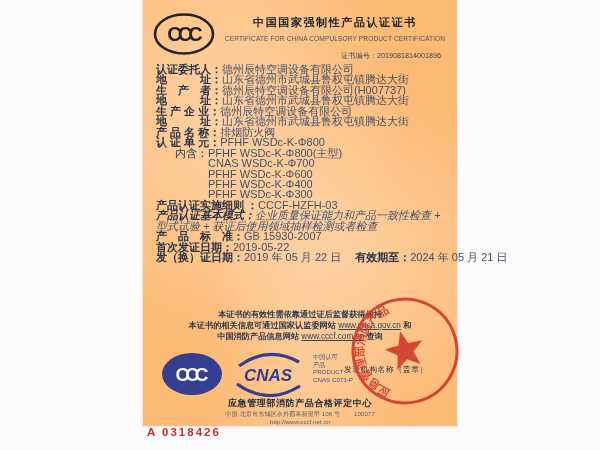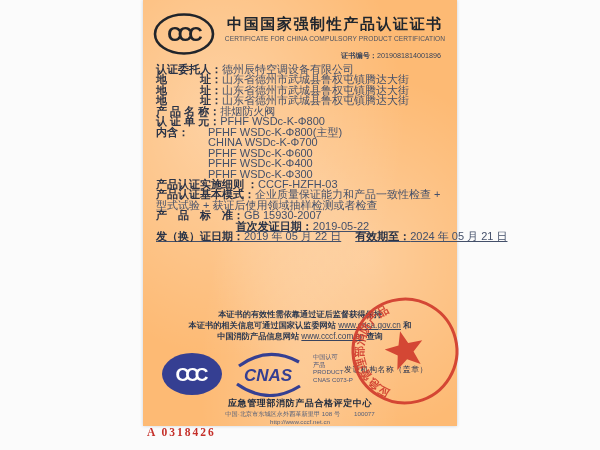--- a/index.html
+++ b/index.html
@@ -15,39 +15,39 @@
   .page::before{
     content:"";position:absolute;inset:0;pointer-events:none;
     background:
       radial-gradient(ellipse at 25% 28%, rgba(255,255,255,.35), transparent 55%),
       radial-gradient(ellipse at 72% 60%, rgba(255,255,255,.28), transparent 50%),
       radial-gradient(ellipse at 50% 90%, rgba(255,255,255,.2), transparent 45%);
   }
   .ccc-outline{position:absolute;left:9px;top:12px;width:64px;height:44px;}
   .hdr-title{
     position:absolute;left:74px;top:15px;width:236px;text-align:center;
-    font-size:15px;font-weight:bold;color:#20262e;letter-spacing:1.6px;white-space:nowrap;
+    font-size:11px;font-weight:bold;color:#20262e;letter-spacing:1.6px;white-space:nowrap;
   }
   .hdr-sub{
     position:absolute;left:68px;top:35px;width:248px;text-align:center;
     font-size:6.6px;color:#4a5160;letter-spacing:.1px;white-space:nowrap;
   }
   .cert-no{position:absolute;right:16px;top:51px;font-size:7.2px;color:#39445a;}
-  .cert-no .lbl{font-weight:bold;margin-left:40px;}
+  .cert-no .lbl{font-weight:normal;margin-left:40px;}
   .fields{
     position:absolute;left:13px;top:64px;width:293px;
     font-size:11px;line-height:10.45px;color:#44506a;
   }
   .row{white-space:nowrap;}
   .row .lbl{font-weight:bold;color:#2a3347;}
-  .inner-lbl{display:inline-block;width:52px;text-align:left;font-weight:bold;color:#2a3347;}
+  .inner-lbl{display:inline-block;width:52px;text-align:right;font-weight:normal;color:#2a3347;}
   .unit-item{padding-left:52px;white-space:nowrap;}
-  .wrap{white-space:normal;}
+  .wrap{white-space:normal;font-style:italic;}
   .statement{font-weight:bold;color:#2a3347;white-space:normal;}
-  .date-center{text-align:center;white-space:nowrap;text-decoration:underline;}
+  .date-center{white-space:nowrap;}
   .date-center .lbl{font-weight:bold;color:#2a3347;}
   .gap{display:inline-block;width:14px;}
   .notices{
     position:absolute;top:309px;left:0;width:100%;text-align:center;
     font-size:8.2px;line-height:11px;color:#2f3a50;font-weight:bold;
   }
   .notices .url{font-weight:normal;text-decoration:underline;color:#39445e;}
   .ccc-solid{position:absolute;left:18px;top:352px;width:62px;height:44px;}
   .cnas{position:absolute;left:86px;top:351px;width:78px;height:46px;}
   .acc{position:absolute;left:170px;top:353px;font-size:6.2px;line-height:7.7px;color:#49557a;}
@@ -61,21 +61,21 @@
   }
   .footer-org{
     position:absolute;top:397px;width:100%;text-align:center;
     font-size:9px;font-weight:bold;color:#242e40;letter-spacing:.6px;
   }
   .footer-addr{position:absolute;top:409.5px;width:100%;text-align:center;font-size:6.2px;color:#55607a;}
   .footer-addr .pc{margin-left:14px;}
   .footer-web{position:absolute;top:417.5px;width:100%;text-align:center;font-size:6.2px;color:#55607a;}
   .serial{
     position:absolute;left:147px;top:426px;
-    font-family:Liberation Serif, serif;
+    font-family:Liberation Sans, sans-serif;
     font-size:11.5px;font-weight:bold;color:#c5302a;letter-spacing:2px;
   }
 </style>
 </head>
 <body>
 
 <div class="page">
 
   <svg class="ccc-outline" viewBox="0 0 64 44">
     <ellipse cx="32" cy="22" rx="29" ry="19.5" fill="none" stroke="#20242a" stroke-width="2.6"></ellipse>
@@ -88,35 +88,41 @@
   </div>
 
   <div class="fields">
     <div class="row">
       <span class="lbl">认证委托人：</span><span>德州辰特空调设备有限公司</span>
     </div>
     <div class="row">
       <span class="lbl">地　　　址：</span><span>山东省德州市武城县鲁权屯镇腾达大街</span>
     </div>
     <div class="row">
+      <span class="lbl">生　产　者：</span><span>德州辰特空调设备有限公司(H007737)</span>
+    </div>
+    <div class="row">
       <span class="lbl">地　　　址：</span><span>山东省德州市武城县鲁权屯镇腾达大街</span>
+    </div>
+    <div class="row">
+      <span class="lbl">生 产 企 业：</span><span>德州辰特空调设备有限公司</span>
     </div>
     <div class="row">
       <span class="lbl">地　　　址：</span><span>山东省德州市武城县鲁权屯镇腾达大街</span>
     </div>
     <div class="row">
       <span class="lbl">产 品 名 称：</span><span>排烟防火阀</span>
     </div>
     <div class="row">
       <span class="lbl">认 证 单 元：</span><span>PFHF WSDc-K-Φ800</span>
     </div>
     <div class="row">
       <span class="inner-lbl">内含：</span><span>PFHF WSDc-K-Φ800(主型)</span>
     </div>
-    <div class="unit-item">CHINA WSDc-K-Φ700</div>
+    <div class="unit-item">CNAS WSDc-K-Φ700</div>
     <div class="unit-item">PFHF WSDc-K-Φ600</div>
     <div class="unit-item">PFHF WSDc-K-Φ400</div>
     <div class="unit-item">PFHF WSDc-K-Φ300</div>
     <div class="row">
       <span class="lbl">产品认证实施细则 ：</span><span>CCCF-HZFH-03</span>
     </div>
     <div class="row wrap">
       <span class="lbl">产品认证基本模式：</span><span>企业质量保证能力和产品一致性检查 + 型式试验 + 获证后使用领域抽样检测或者检查</span>
     </div>
     <div class="row">

